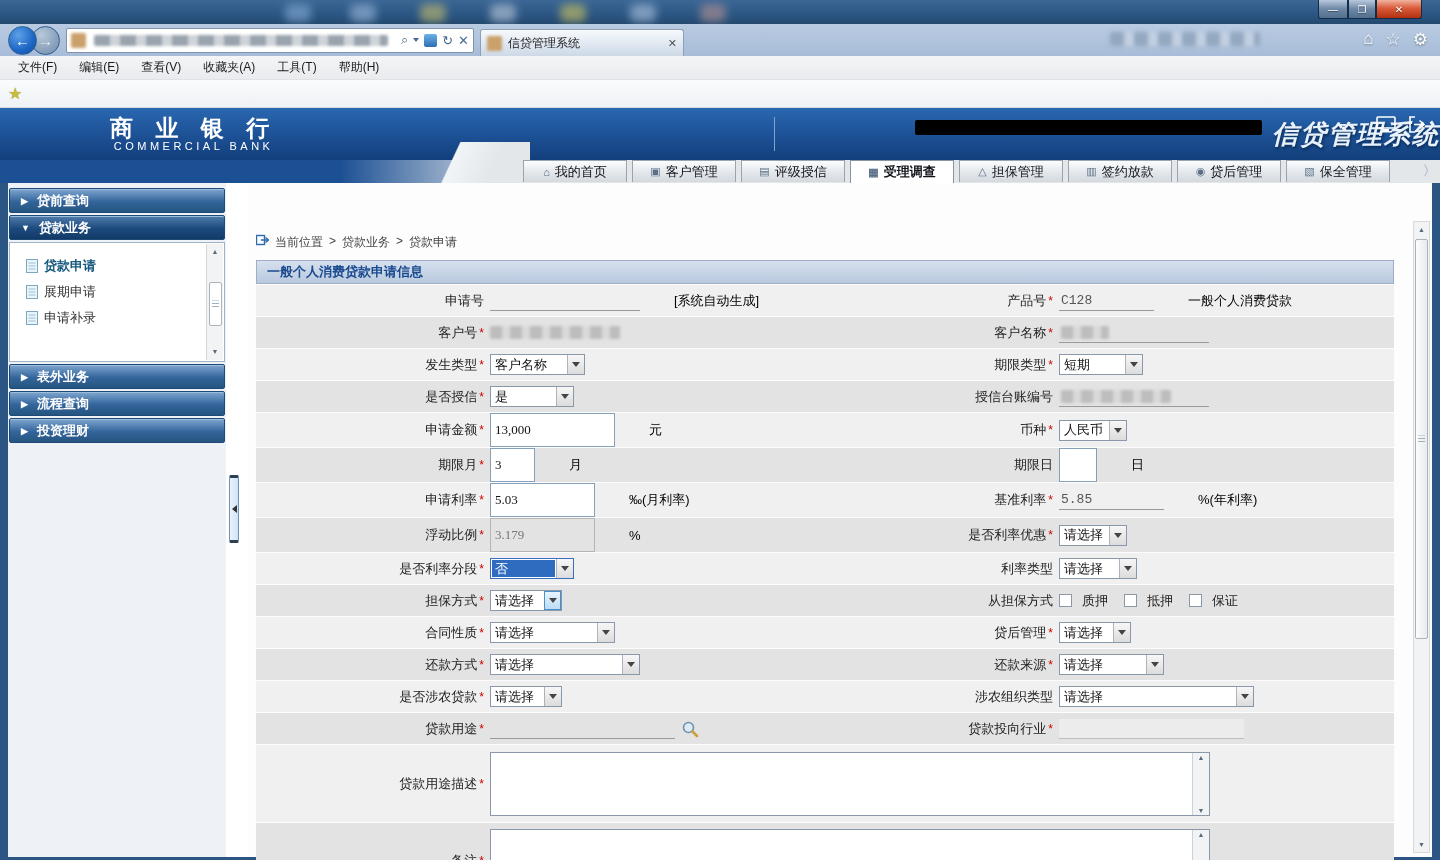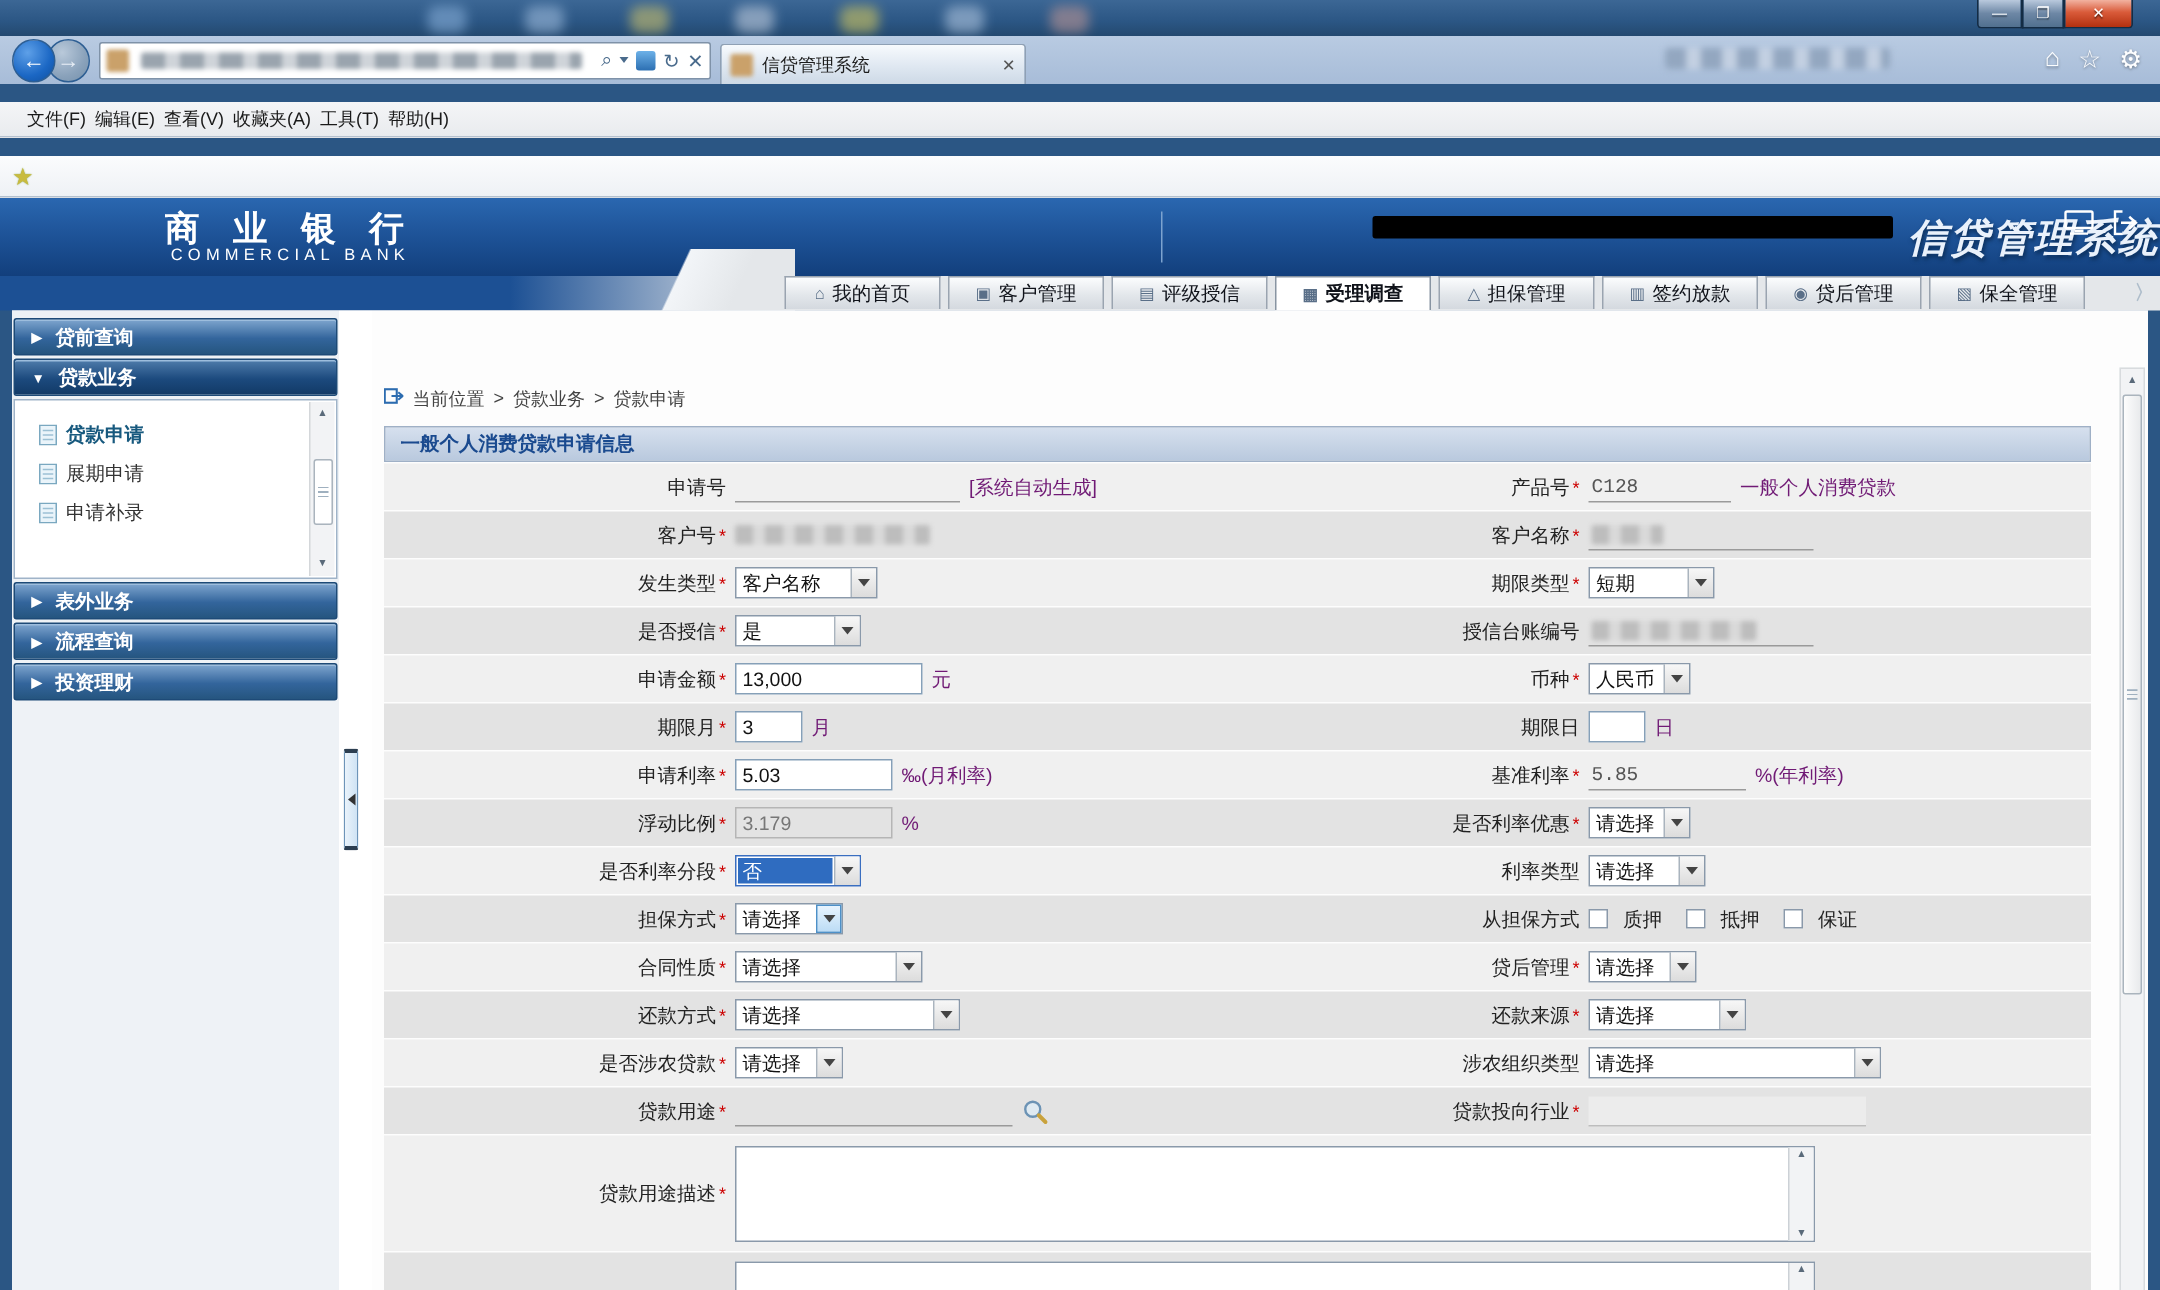--- a/index.html
+++ b/index.html
@@ -27,21 +27,21 @@
   .urlicons > span { margin-left:5px; }
   .caret-sm { width:0; height:0; border-left:3px solid transparent; border-right:3px solid transparent; border-top:4px solid #4a6b8c; display:inline-block; }
   .compat-ic { width:13px; height:13px; background:linear-gradient(#6db1e8,#2c6fb2); border-radius:2px; display:inline-block; }
   .ietab { margin-left:6px; width:204px; height:27px; align-self:flex-end; background:linear-gradient(#f7fafd,#dde6f0 60%,#cdd9e6); border:1px solid #8fa0b4; border-bottom:none; border-radius:3px 3px 0 0; display:flex; align-items:center; padding:0 6px; }
   .ietab .t-title { flex:1; font-size:12px; color:#1c1c1c; margin:0 6px; white-space:nowrap; overflow:hidden; }
   .t-close { color:#555; font-size:11px; }
   .nav-redact { position:absolute; right:180px; top:8px; width:150px; height:14px; background:repeating-linear-gradient(90deg,#93a7c0 0 14px,#c3d0e2 14px 24px); filter:blur(2px); border-radius:3px; }
   .nav-right-icons { position:absolute; right:12px; top:5px; display:flex; gap:12px; color:#fdfeff; font-size:17px; text-shadow:0 1px 2px #0006; }
 
   
-  .menubar { height:24px; margin:12px -8px; padding:0 18px; background:linear-gradient(#f4f5f7,#e9ebee); display:flex; align-items:center; gap:6px; font-size:12px; color:#1a1a1a; border-bottom:1px solid #e0e2e6; }
+  .menubar { height:24px; margin:0 -8px; padding:0 18px; background:linear-gradient(#f4f5f7,#e9ebee); display:flex; align-items:center; gap:22px; font-size:12px; color:#1a1a1a; border-bottom:1px solid #e0e2e6; }
   .favbar { height:28px; margin:0 -8px; padding:2px 8px; background:linear-gradient(#fbfcfd,#eef1f5); display:flex; align-items:center; border-bottom:1px solid #d8dce2; }
   .fav-star { color:#c9bb3f; font-size:16px; text-shadow:0 0 1px #7d9a2c; }
 
   
   .banner { height:52px; margin:0 -8px; background:linear-gradient(#2a67b0,#1c5094 55%,#123f7c); position:relative; display:flex; align-items:center;justify-content:space-between; }
   .logo-block { margin-left:110px; text-align:center; color:#fff; }
   .logo-cn { font-size:23px; font-weight:bold; letter-spacing:8px; line-height:24px; }
   .logo-en { font-size:11px; letter-spacing:3.5px; line-height:12px; }
   .logo-div { width:1px; height:34px; background:#7da3cf; margin:0 14px; }
   .sysname { font-size:26px; font-weight:bold; font-style:italic; color:#e9f1fb; letter-spacing:2px; text-shadow:1px 2px 3px #0a2c55; }
@@ -85,23 +85,23 @@
   .phead { height:24px; background:linear-gradient(#d6e0ee,#b9c9de); border:1px solid #9fb0c6; display:flex; align-items:center; padding-left:10px; font-size:13px; font-weight:bold; color:#1a4a8f; }
 
   .frow { display:flex; align-items:center; min-height:31px; margin-top:1px; }
   .bg1 { background:#f0f0f0; }
   .bg2 { background:#e3e3e3; }
   .fcell { width:50%; display:flex; align-items:center; }
   .fcell.full { width:100%; }
   .flabel { width:228px; text-align:right; font-size:13px; color:#222; flex-shrink:0; }
   .req { color:#cc0000; margin-left:2px; font-size:12px; }
   .fctl { display:flex; align-items:center; margin-left:6px; gap:6px; }
-  .note { font-size:13px; color:#701a75; }
-
-  .tin { height:21px; border:1px solid #86a0b8; background:#fff; font-size:13px; color:#111; padding:0 4px; font-family:Liberation Sans, sans-serif; }
+  .note { font-size:13px; color:#000000;margin-left:28px; }
+
+  .tin { height:34px; border:1px solid #86a0b8; background:#fff; font-size:13px; color:#111; padding:0 4px; font-family:Liberation Serif, serif; }
   .tin.dis { color:#777; background:transparent; border-color:#b5b5b5; }
   .uin { display:inline-flex; align-items:center; border-bottom:1px solid #9a9a9a; height:20px; font-size:13px; color:#555; padding:0 2px; font-family:"Liberation Mono",monospace; }
   .uin.gray { border-bottom-color:#bdbdbd; background:#ececec; }
   .redact { height:13px; border-radius:2px; background:repeating-linear-gradient(90deg,#bdbdbd 0 12px,#d9d9d9 12px 20px); filter:blur(1.6px); }
 
   .dd { display:inline-flex; height:21px; border:1px solid #8a99aa; background:#fff; }
   .dd-text { flex:1; display:flex; align-items:center; font-size:13px; color:#111; padding:0 4px; white-space:nowrap; overflow:hidden; }
   .dd-btn { width:17px; background:linear-gradient(#f7f7f7,#dcdcdc); border-left:1px solid #aab4be; display:flex; align-items:center; justify-content:center; }
   .dd-btn .caret { width:0; height:0; border-left:4px solid transparent; border-right:4px solid transparent; border-top:5px solid #444; }
   .dd.sel { border-color:#3a6ec0; }

